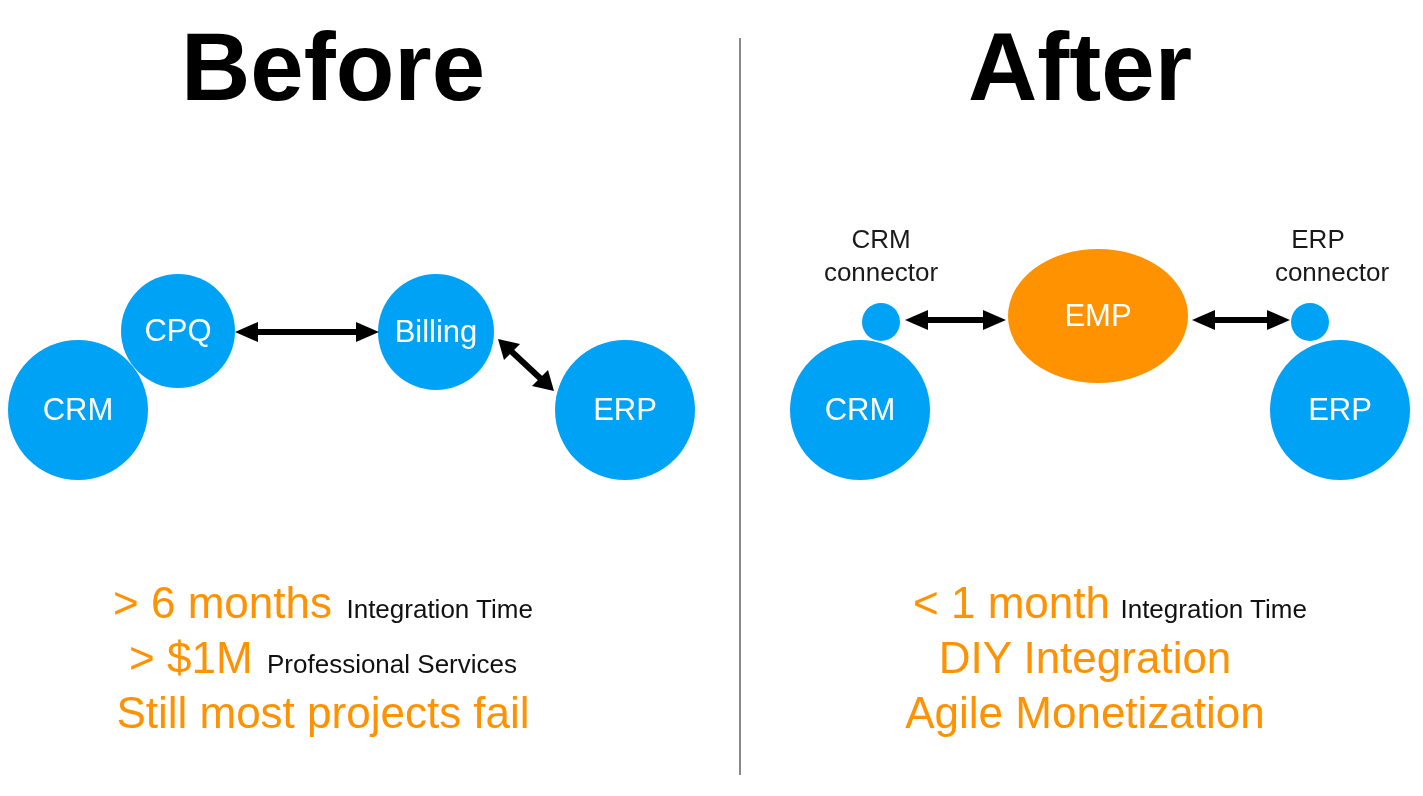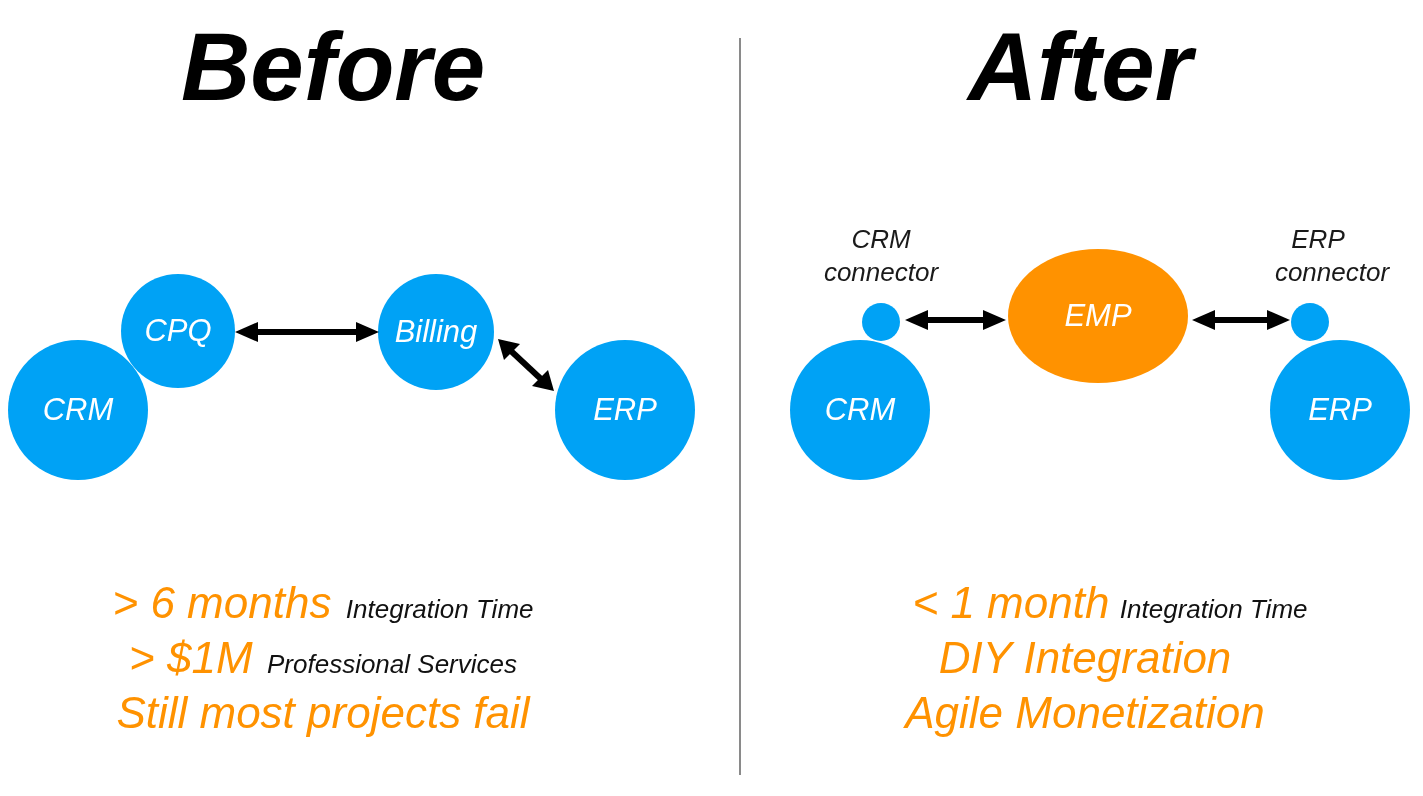--- a/index.html
+++ b/index.html
@@ -12,21 +12,20 @@
     height: 796px;
     font-family: "Liberation Sans", sans-serif;
     overflow: hidden;
     position: relative;
   }
   .stage {
     position: absolute;
     left: 0; top: 0;
     width: 1423px;
     height: 796px;
-    font-style: italic;
   }
   svg.diagram {
     position: absolute;
     left: 0; top: 0;
     width: 1423px;
     height: 796px;
     display: block;
   }
   .title-text {
     font-family: "Liberation Sans", sans-serif;

